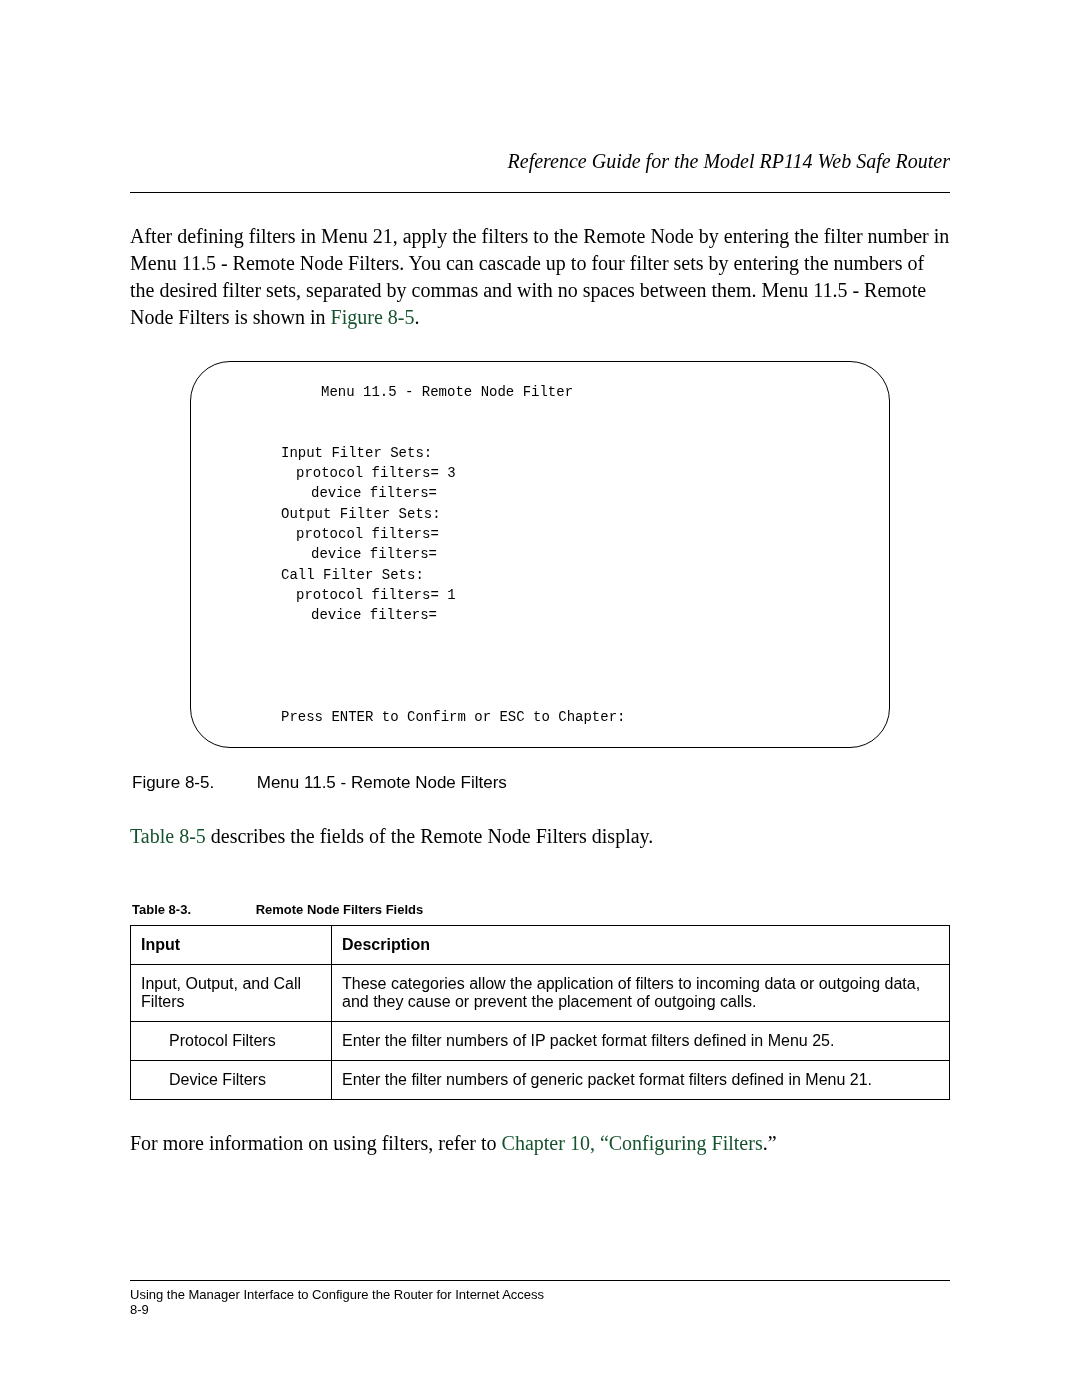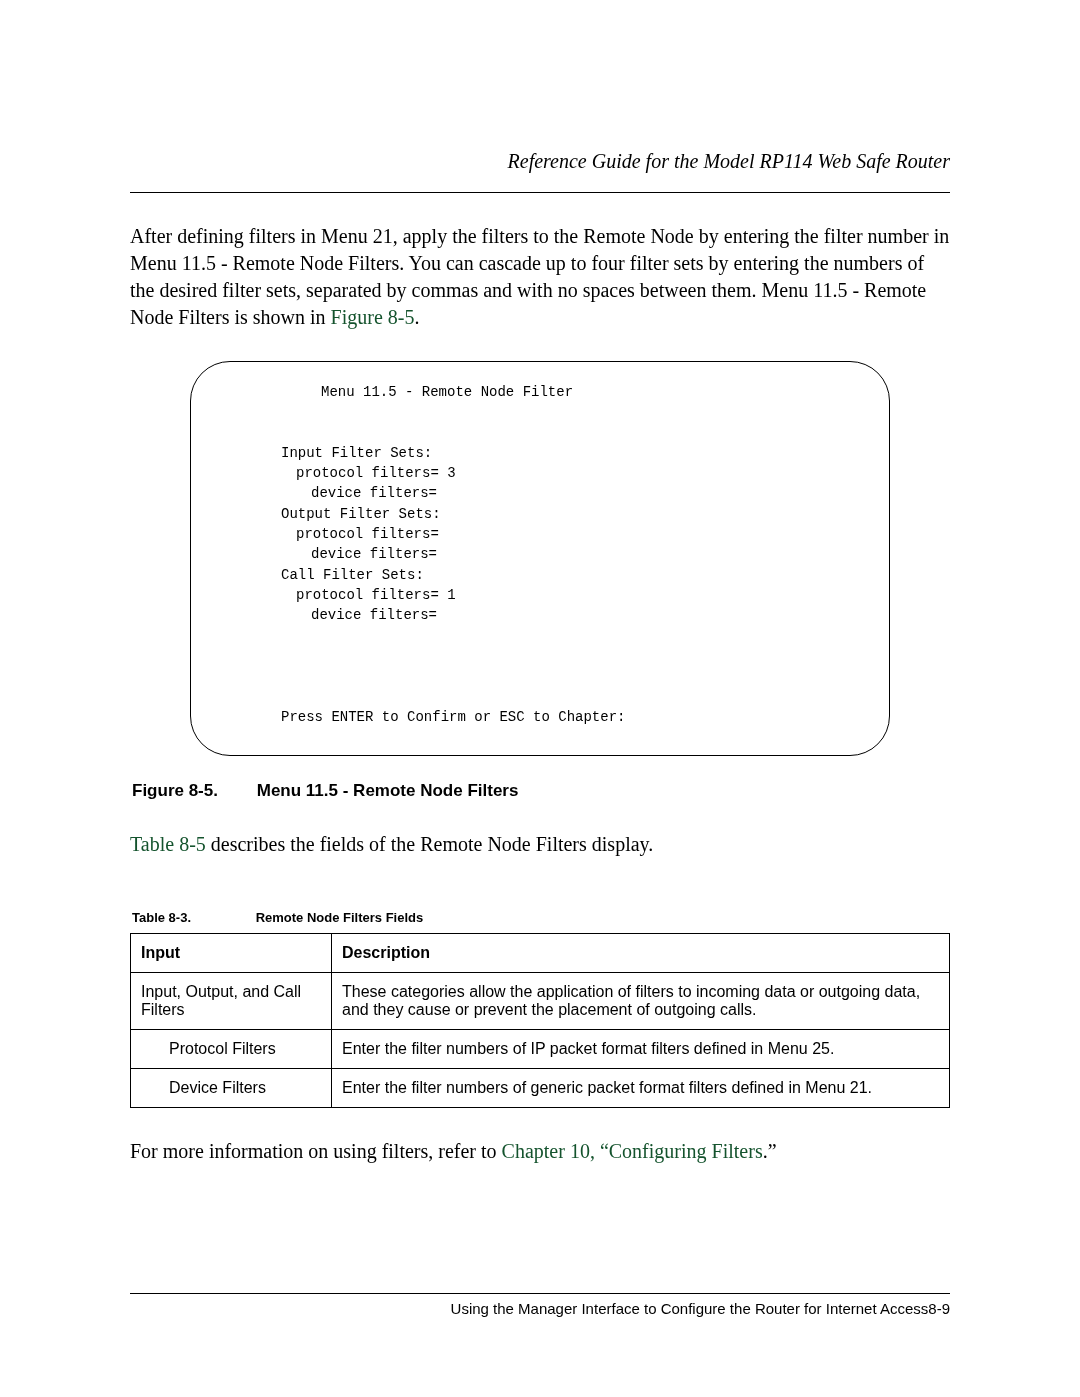--- a/index.html
+++ b/index.html
@@ -34,30 +34,30 @@
     margin-bottom: 0;
   }
   .link {
     color: #14532d;
   }
   .figure-box {
     margin: 30px auto 0 auto;
     width: 700px;
     border: 1.5px solid #000;
     border-radius: 40px;
-    padding: 20px 30px 28px 30px;
+    padding: 20px 30px 20px 30px;
     box-sizing: border-box;
     font-family: "Courier New", Courier, monospace;
     font-size: 14px;
     line-height: 1.45;
     white-space: pre;
   }
   .figure-caption {
     font-family: Arial, Helvetica, sans-serif;
-    font-weight: bold;
+    font-weight: normal;
     font-size: 17px;
     margin-top: 25px;
     margin-left: 2px;
   }
   .figure-cap-label {
     display: inline-block;
     min-width: 120px;
   }
   .table-caption {
     font-family: Arial, Helvetica, sans-serif;
@@ -85,24 +85,25 @@
   .col-field { width: 180px; }
   .indent { padding-left: 28px; display: inline-block; }
   .footer {
     position: absolute;
     left: 130px;
     right: 130px;
     bottom: 80px;
   }
   .footer-line {
     font-family: Arial, Helvetica, sans-serif;
-    font-size: 15px;
+    font-size: 13px;
     display: flex;
-    justify-content: flex-end;
+    justify-content: space-between;
     margin-top: 6px;
+    flex-direction: column;
   }
 </style>
 </head>
 <body>
 
 <div class="page">
 
   <div class="header-title">Reference Guide for the Model RP114 Web Safe Router</div>
   <hr class="hr">
 

